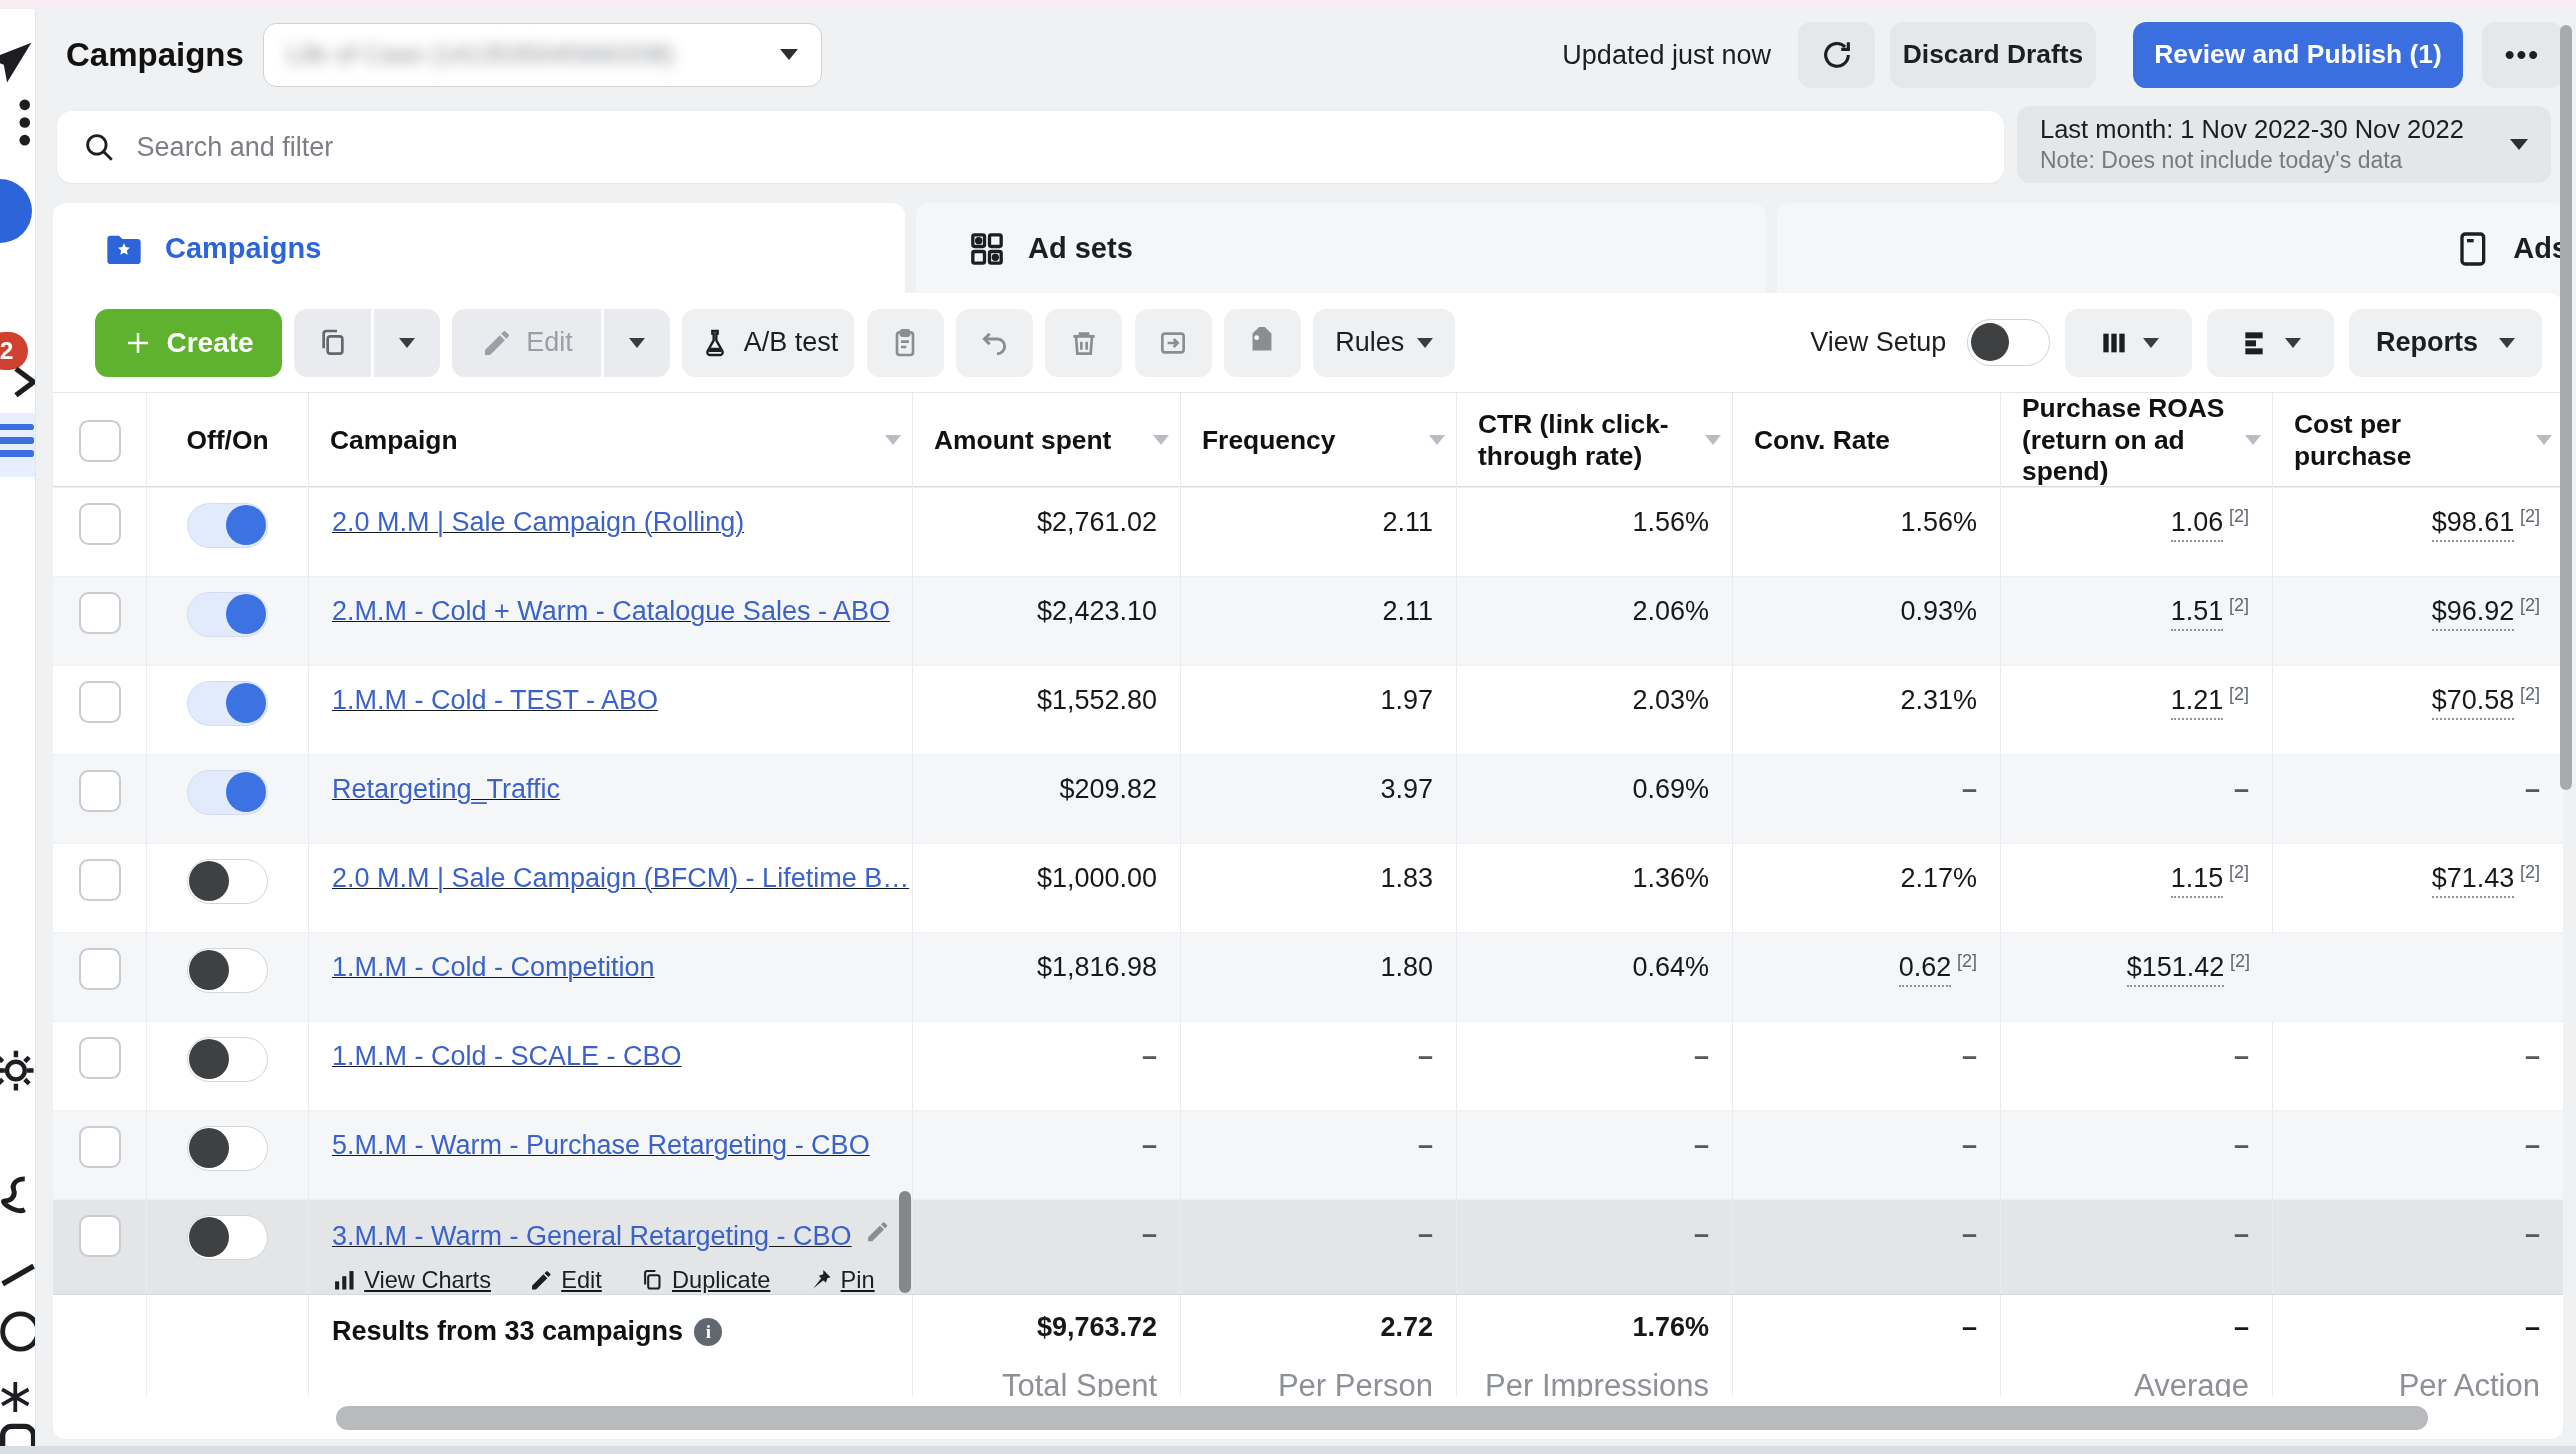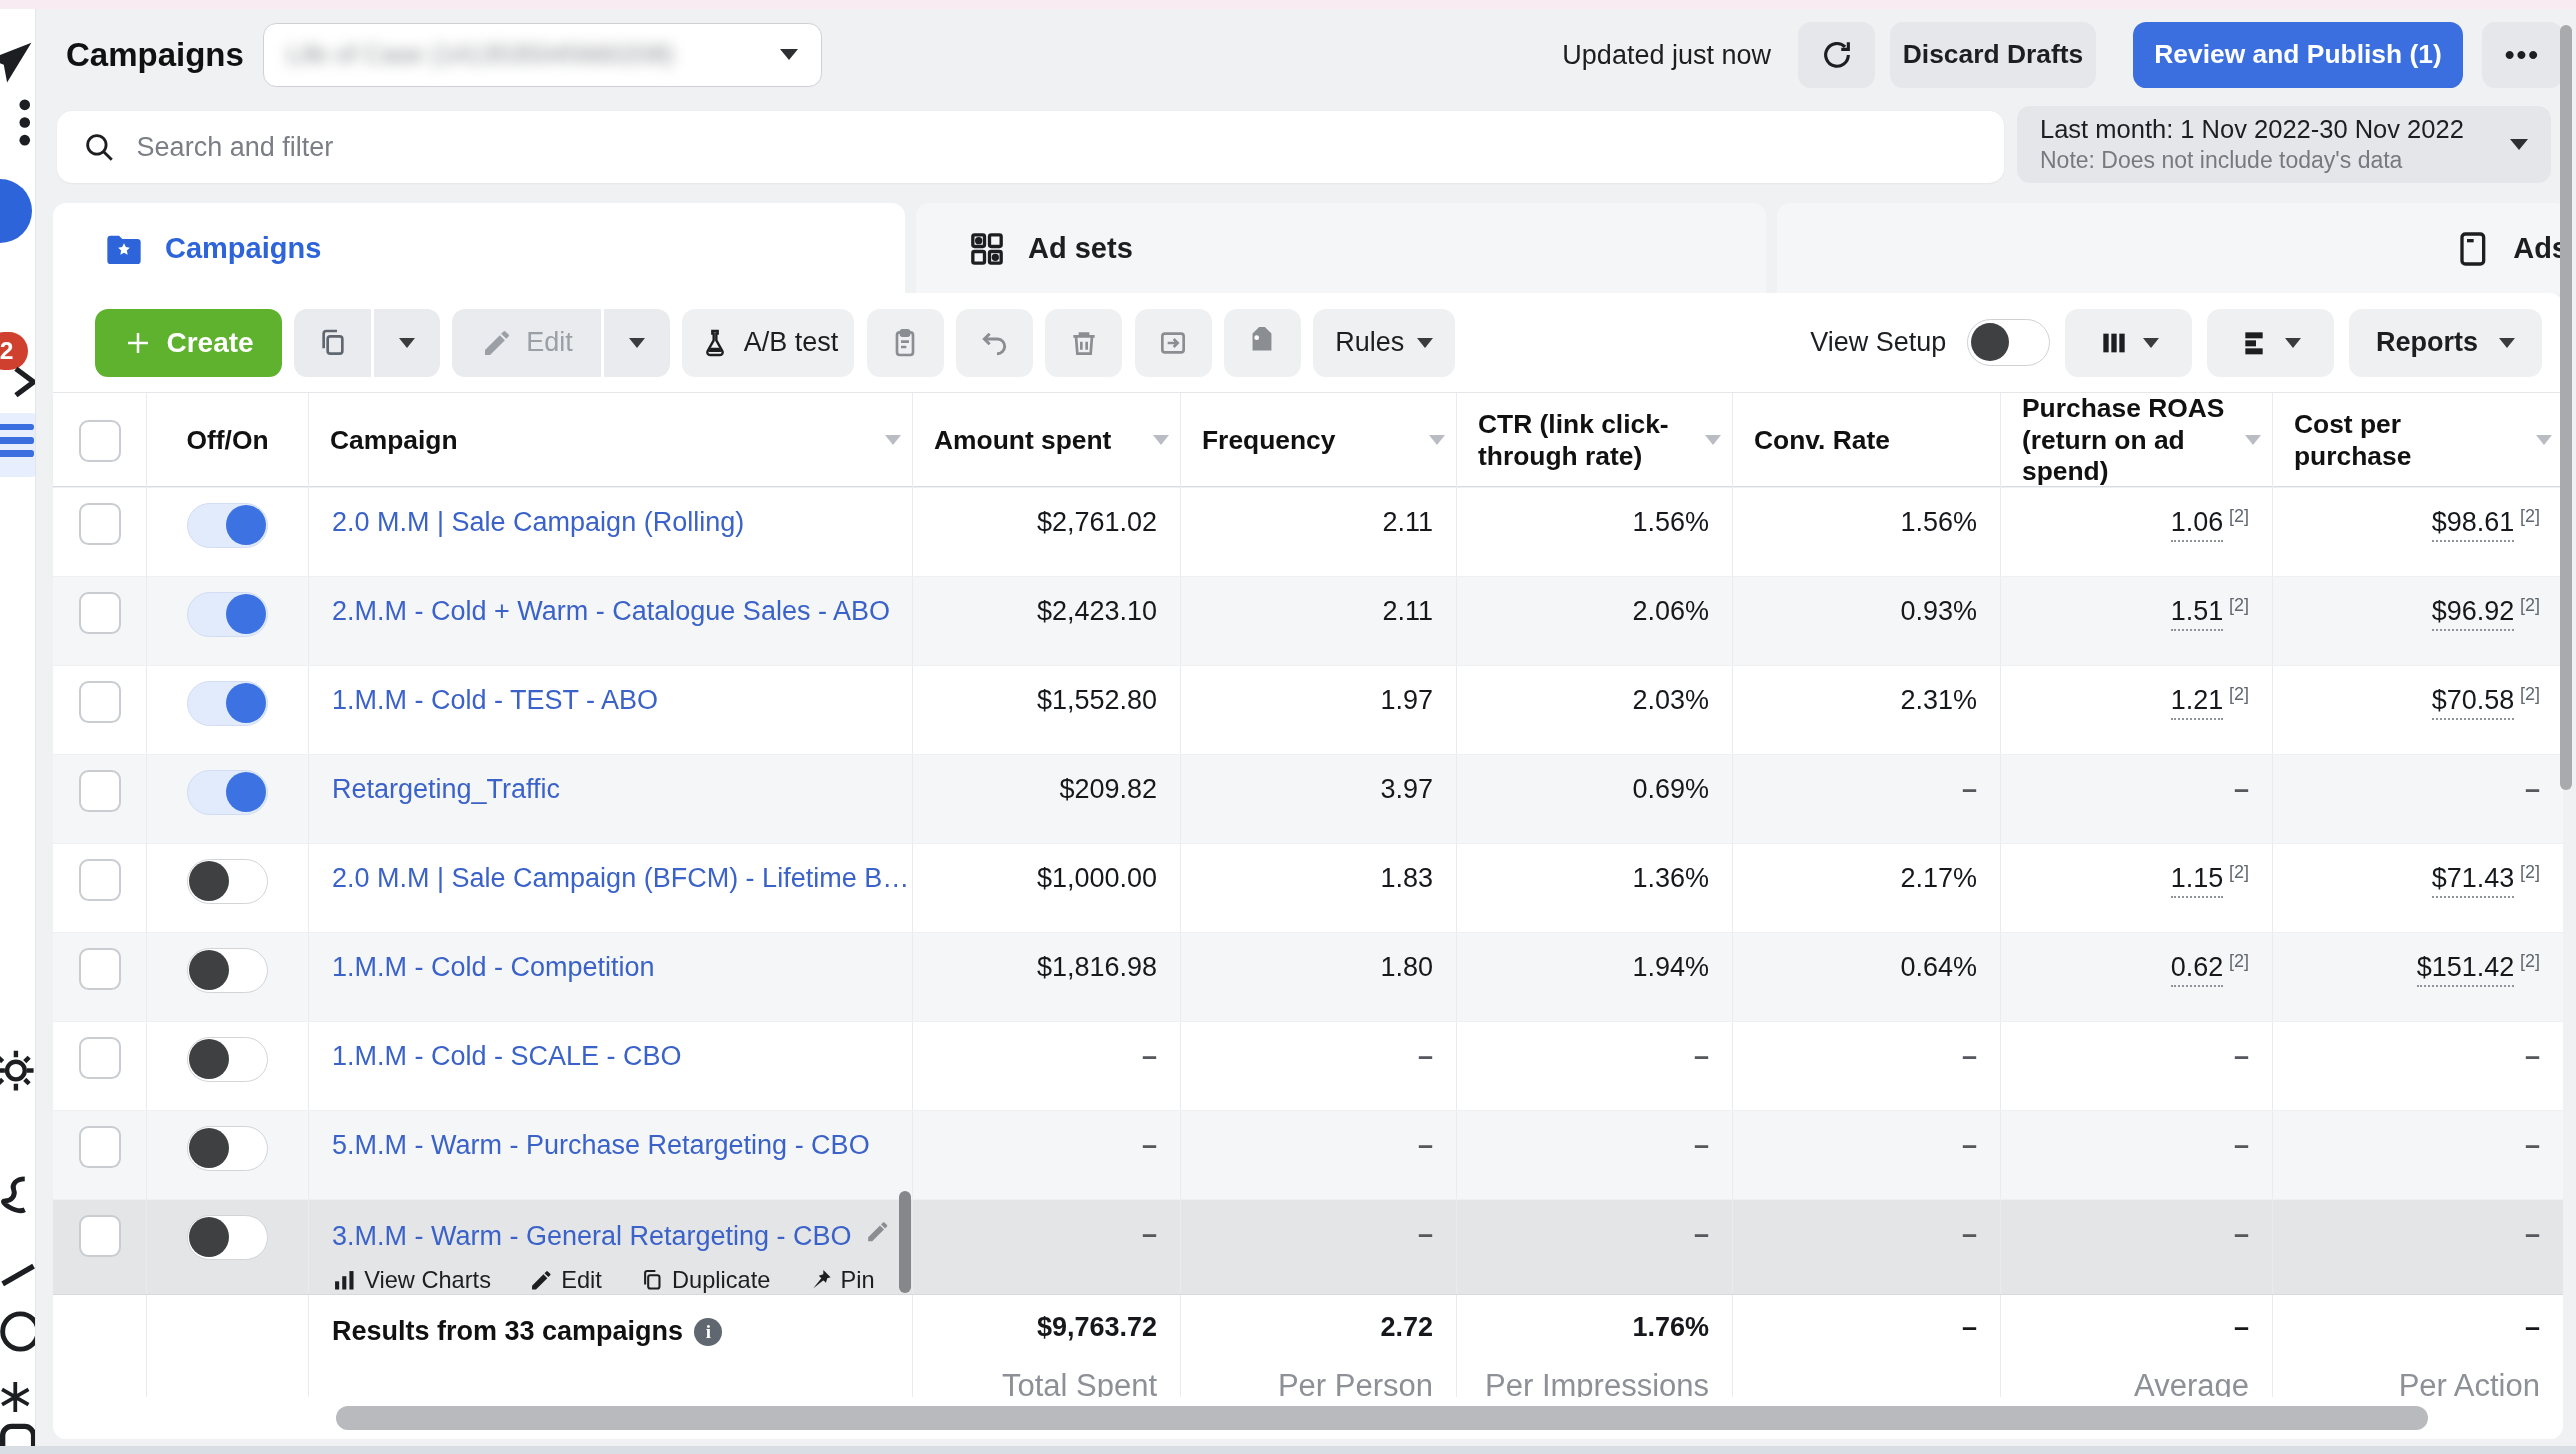--- a/index.html
+++ b/index.html
@@ -95,21 +95,21 @@
   .cbx { width:42px; height:42px; background:#fff; border:2.4px solid #c9cdd2; border-radius:9.4px; display:inline-block; cursor:pointer; }
 
   .trow { border-top:0.9px solid #eef0f2; background:#fff; }
   .trow.alt { background:#f5f6f7; }
   .trow.hov { background:#e4e5e7; }
   .trow .cell { padding-top:19px; border-right:0.9px solid #e9ebee; min-height:88px; }
   .trow .cell.c8 { border-right:none; }
   .trow .cell.center { display:flex; justify-content:center; align-items:flex-start; padding-top:15px; }
   .r9 .cell { min-height:94px; }
   .clink { font-size:27px; color:#3a62c9; cursor:pointer; }
-  .cell.c2 { padding-left:23px; padding-right:26px; white-space:nowrap; overflow:hidden; }
+  .cell.c2 { padding-left:23px; padding-right:26px; white-space:nowrap; overflow:hidden;text-decoration:underline; }
   .num { text-align:right; padding-right:23px; font-size:27px; color:#16181c; }
   .dash { color:#55585c; font-weight:bold; }
   .und { border-bottom:2.8px dotted #8f939a; padding-bottom:2.8px;margin-left:16px; }
   .supnote { font-size:18px; color:#606770; position:relative; top:-9.4px; margin-left:5.7px; }
 
   .tgl { width:81px; height:45px; border-radius:23px; position:relative; display:inline-block; cursor:pointer; }
   .tgl.on { background:#e2ebfb; border:1.9px solid #d2ddf3; }
   .tgl.off { background:#fff; border:1.9px solid #d2d4d8; }
   .tgl .knob { position:absolute; top:0.9px; width:40px; height:40px; border-radius:50%; }
   .tgl.on .knob { right:0.9px; background:#3c72e2; }
@@ -505,21 +505,20 @@
         <div class="cell c1 center">
           <span class="tgl off">
             <span class="knob"></span>
           </span>
         </div>
         <div class="cell c2">
           <div><span class="clink">1.M.M - Cold - Competition</span></div>
         </div>
         <div class="cell num c3"><span class="val">$1,816.98</span></div>
         <div class="cell num c4"><span class="val">1.80</span></div>
-        <div class="cell num c5"><span class="val">1.94%</span></div>
         <div class="cell num c6"><span class="val">0.64%</span></div>
         <div class="cell num c7"><span class="val und">0.62</span><span class="supnote">[2]</span></div>
         <div class="cell num c8"><span class="val und">$151.42</span><span class="supnote">[2]</span></div>
       </div>
       <div class="grid trow">
         <div class="cell c0 center">
           <span class="cbx"></span>
         </div>
         <div class="cell c1 center">
           <span class="tgl off">

